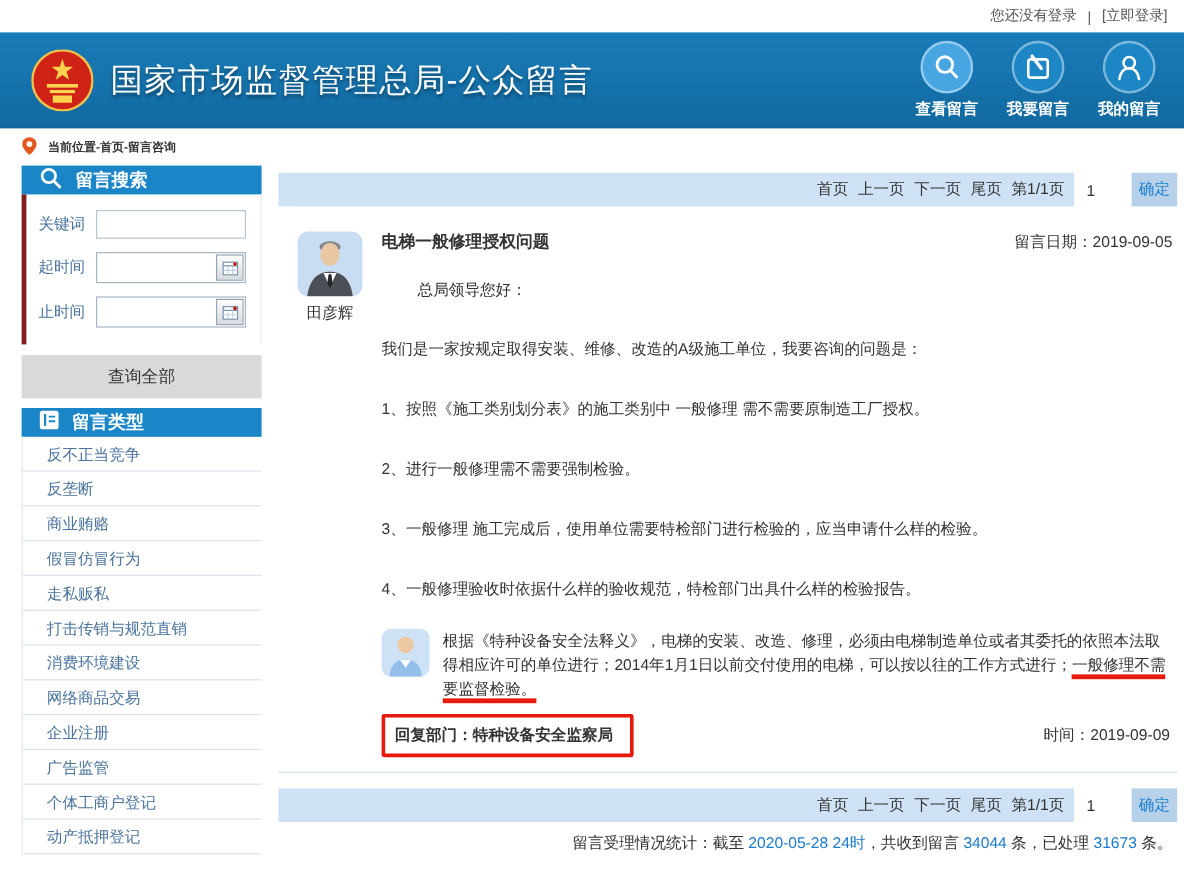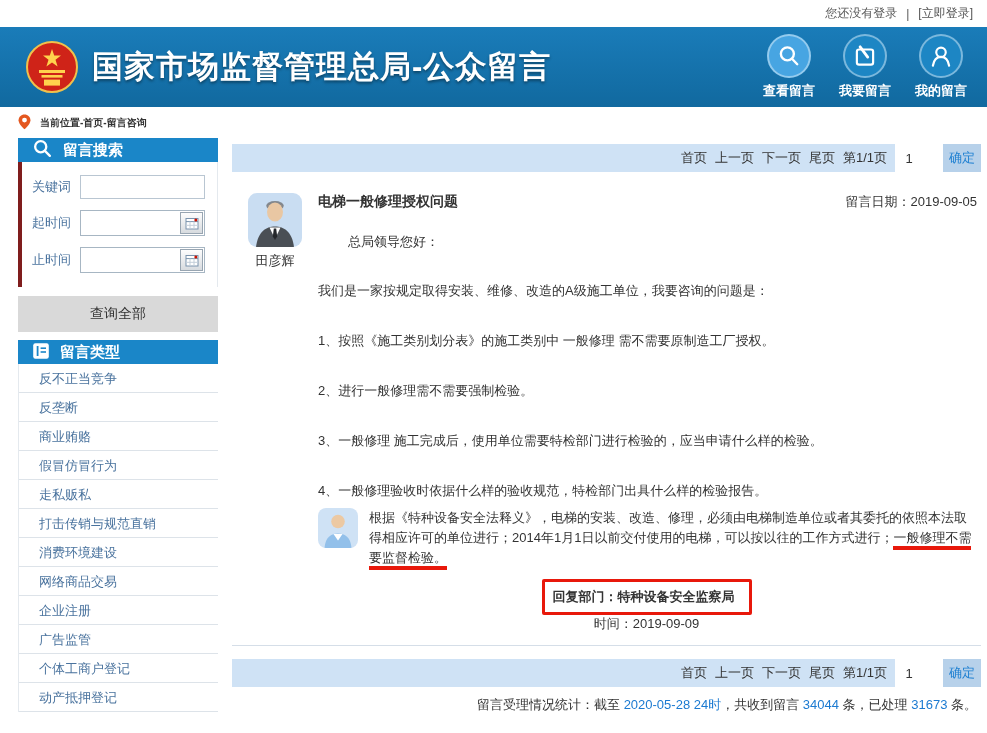--- a/index.html
+++ b/index.html
@@ -9,21 +9,21 @@
     font-family:"Liberation Sans","DejaVu Sans",sans-serif; color:#333;
   }
   
   .topbar { height:27px; display:flex; align-items:center; justify-content:flex-end;
     padding-right:14px; font-size:12px; color:#555; gap:9px; }
   .topbar .login-link { color:#555; cursor:pointer; }
   
   .header { height:80px; background:linear-gradient(#1a7cb9,#11699f);
     display:flex; align-items:center; padding:0 14px 0 26px; }
   .emblem { width:52px; height:52px; margin-right:14px; flex:none; }
-  .site-title { color:#fff; font-size:31px; font-weight:bold; letter-spacing:1px;
+  .site-title { color:#fff; font-size:27px; font-weight:normal; letter-spacing:1px;
     text-shadow:0 2px 3px rgba(0,0,0,.4); white-space:nowrap; }
   .hnav { margin-left:auto; display:flex; gap:12px; }
   .hnav-item { display:flex; flex-direction:column; align-items:center; cursor:pointer; width:64px; }
   .hnav-circle { width:44px; height:44px; border-radius:50%; background:#1d86c4;
     border:2px solid rgba(255,255,255,.42); display:flex; align-items:center; justify-content:center; }
   .hnav-item.active .hnav-circle { background:#47a5e2; }
   .hnav-label { margin-top:4px; color:#fff; font-size:13px; font-weight:bold; white-space:nowrap; }
   
   .breadcrumb { height:31px; display:flex; align-items:center; padding-left:16px; gap:7px;
     font-size:10px; font-weight:bold; color:#333; }
@@ -62,26 +62,26 @@
   .msg-panel { display:flex; margin-top:9px; padding:12px 0 12px 16px; border-bottom:1px solid #d5dee8; }
   .avatar-col { width:70px; flex:none; }
   .avatar-lg { width:54px; height:54px; border-radius:9px; background:#c9ddf2; overflow:hidden; }
   .avatar-name { margin-top:5px; font-size:13px; color:#333; width:54px; text-align:center; }
   .msg-body { flex:1; min-width:0; padding-right:4px; }
   .msg-titlerow { display:flex; justify-content:space-between; align-items:baseline; }
   .msg-title { font-size:14px; font-weight:bold; color:#333; }
   .msg-date { font-size:13px; color:#333; }
   .greeting { margin-top:22px; margin-bottom:31px; padding-left:30px; font-size:13px; }
   .mline { font-size:13px; margin-bottom:32px; white-space:nowrap; overflow:hidden; }
-  .mline.last { margin-bottom:8px; }
+  .mline.last { margin-bottom:24px; }
   .reply { display:flex; }
   .avatar-sm { width:40px; height:40px; border-radius:8px; background:#cfe2f5; flex:none; overflow:hidden; }
   .reply-text { margin-left:11px; width:605px; font-size:13px; line-height:20px; color:#333; }
   .hl-red { border-bottom:4px solid #e8180b; padding-bottom:1px; }
-  .dept-row { display:flex; justify-content:space-between; align-items:center; margin-top:11px; padding-right:2px;flex-direction:column; }
+  .dept-row { display:flex; justify-content:space-between; align-items:center; margin-top:11px; padding-right:2px; }
   .dept-box { border:3px solid #e8180b; border-radius:2px; padding:6px 14px 6px 8px;
     font-size:13px; font-weight:bold; color:#333; }
   .reply-time { font-size:13px; color:#333; }
   .pag-bottom { margin-top:13px; }
   .stats { margin-top:9px; text-align:right; font-size:13px; color:#333; padding-right:4px; }
   .stats .b { color:#1b7ad1; }
 </style>
 </head>
 <body>
 

